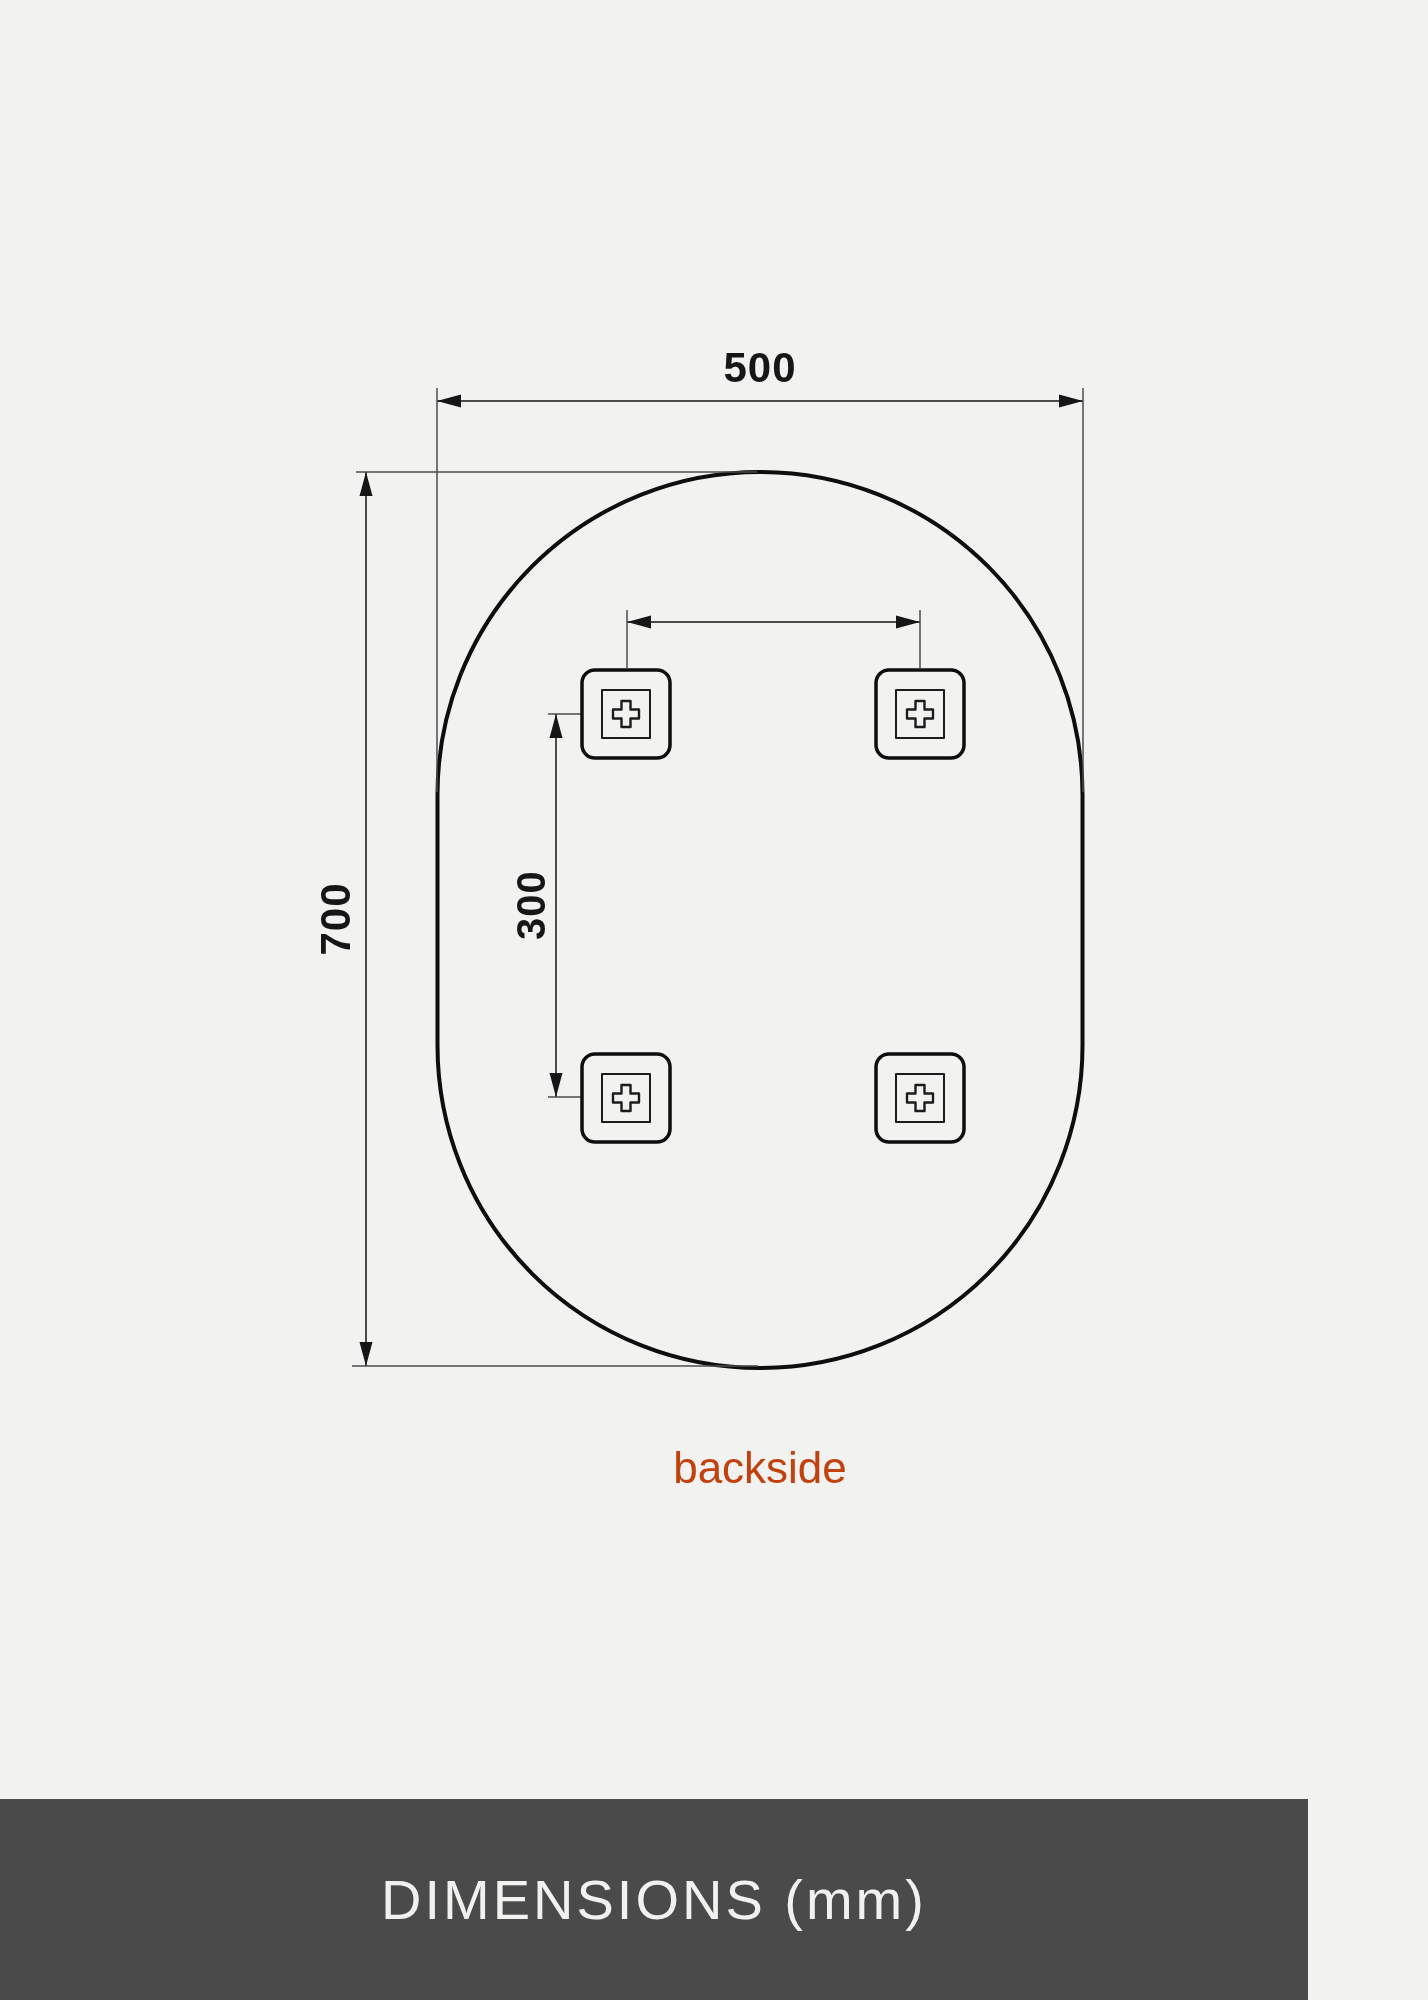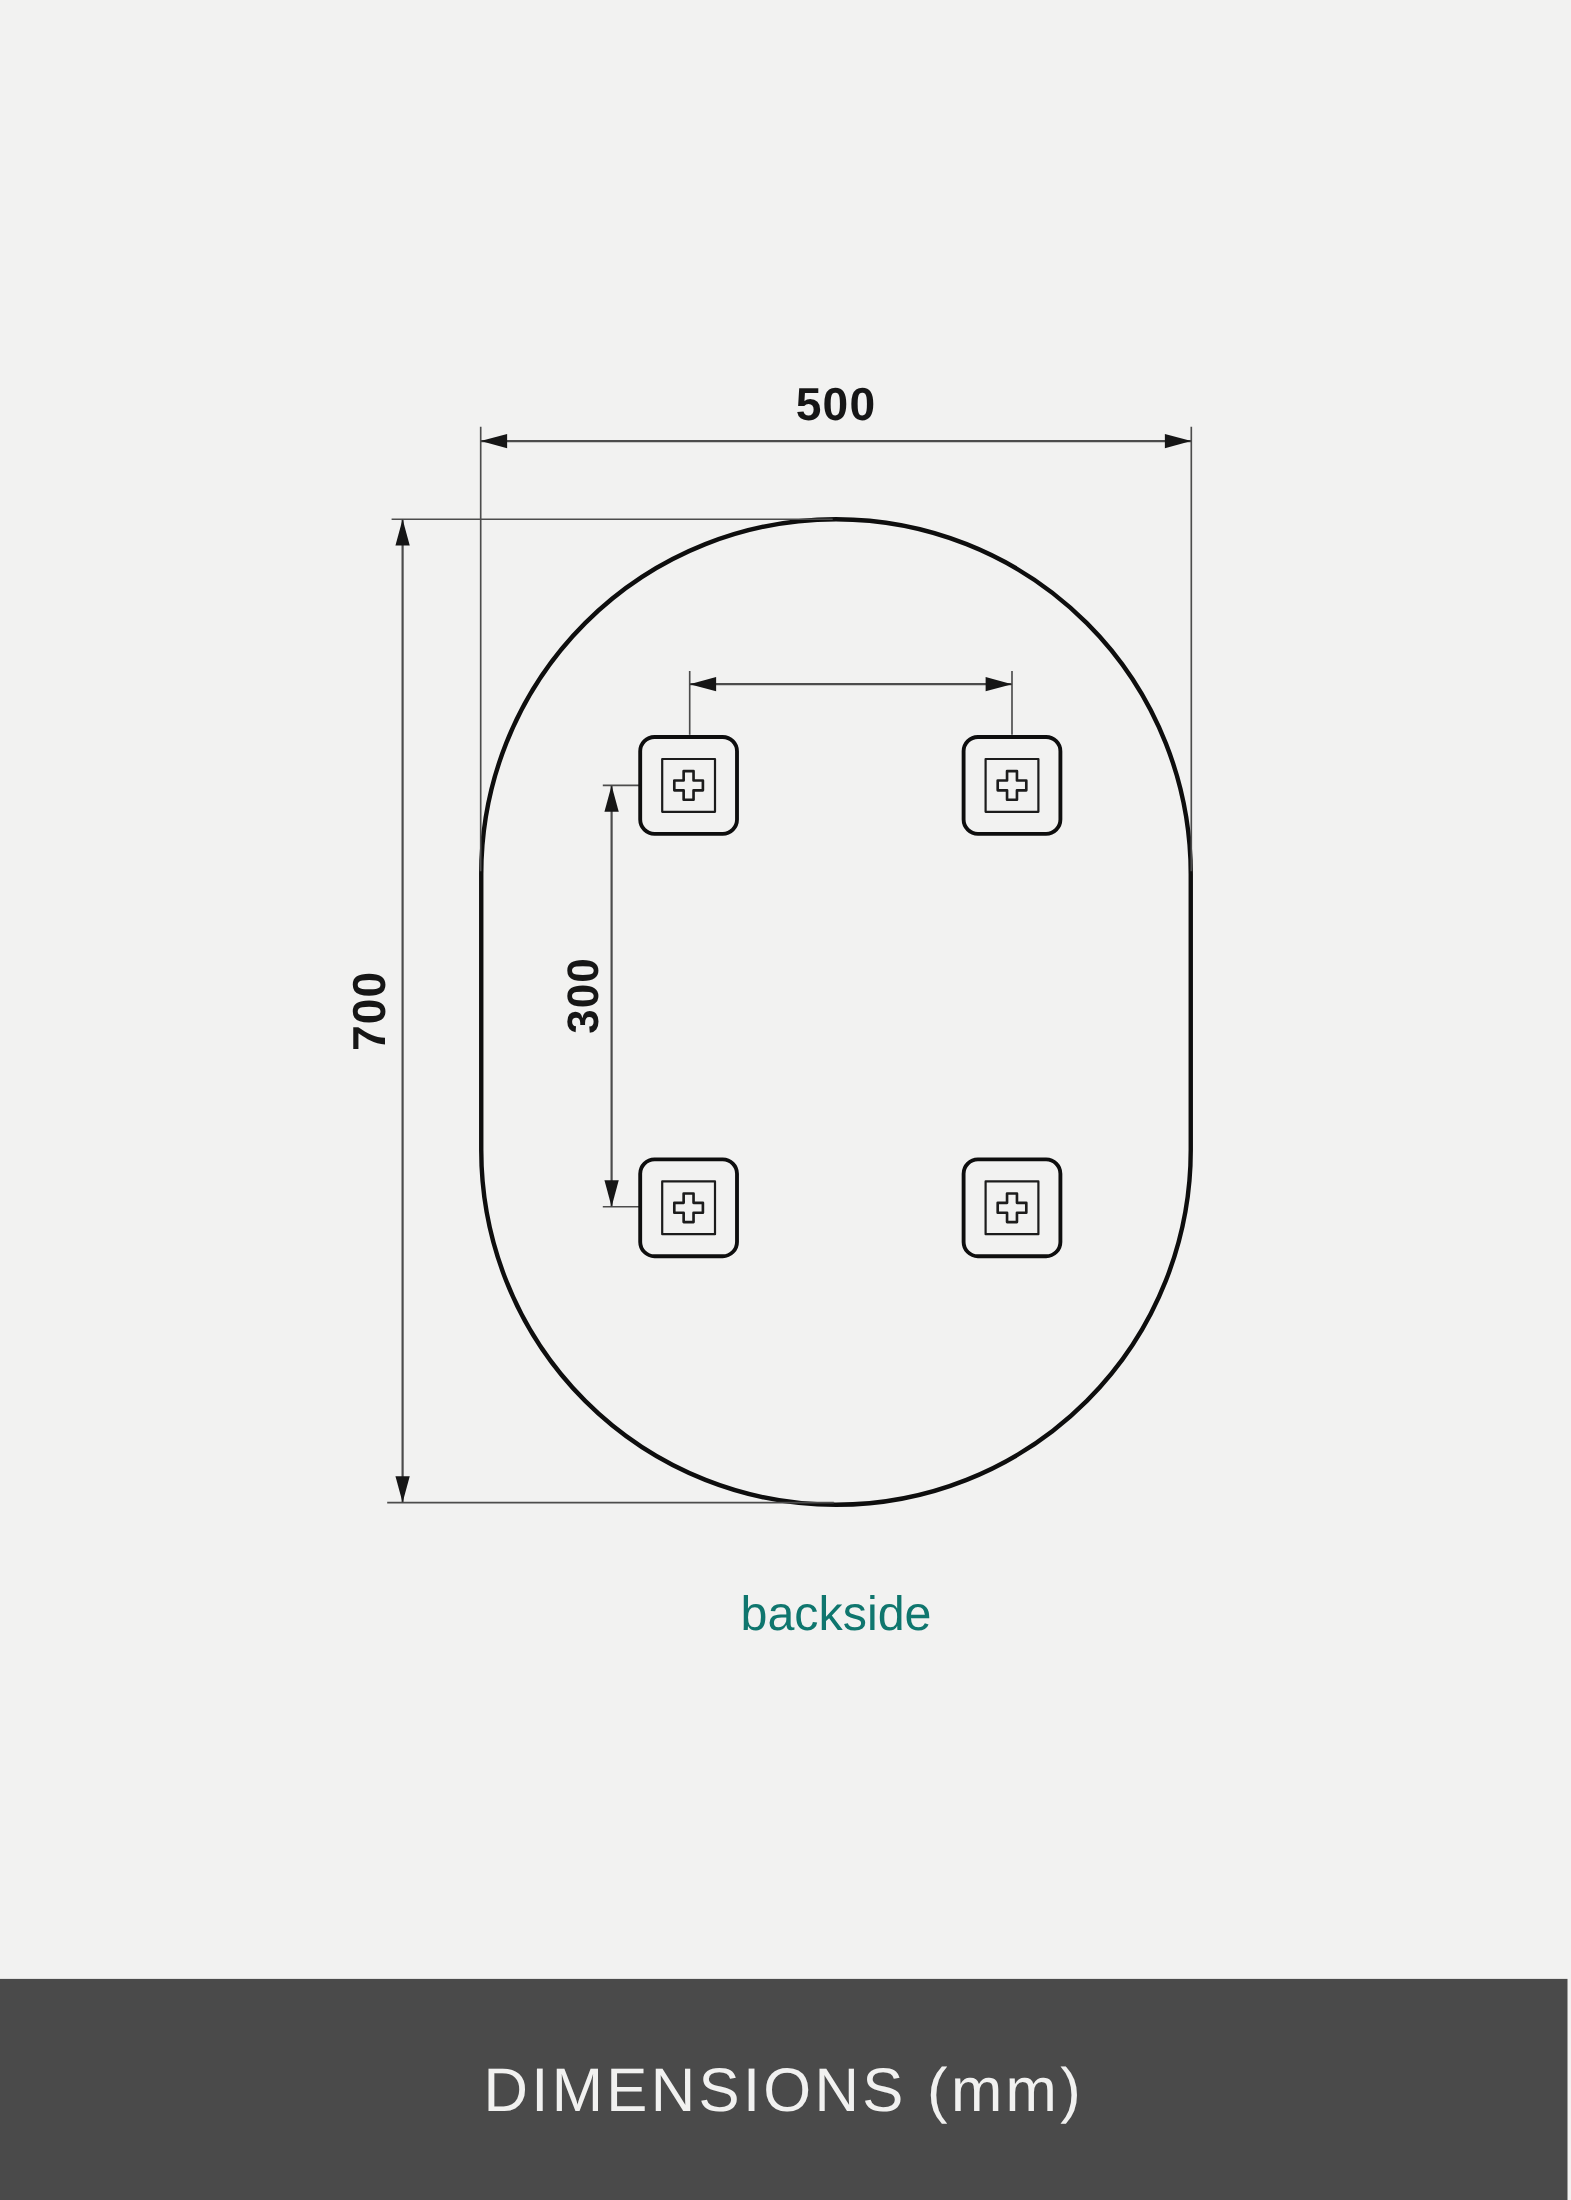--- a/index.html
+++ b/index.html
@@ -33,27 +33,27 @@
   }
   .dim-label.small { font-size: 40px; }
   .dim-label.vertical { transform: rotate(-90deg); }
   .caption {
     position: absolute;
     width: 400px;
     text-align: center;
     font-size: 44px;
     line-height: 1;
     font-weight: 400;
-    color: #0f766e;
+    color: #c2410c;
   }
   #footer-bar {
     position: absolute;
     left: 0;
     top: 1799px;
-    width: 1425px;
+    width: 1308px;
     height: 201px;
     background: #4a4a4a;
     display: flex;
     align-items: center;
     justify-content: center;
   }
   #footer-title {
     color: #f1f1f0;
     font-size: 56px;
     font-weight: 400;

